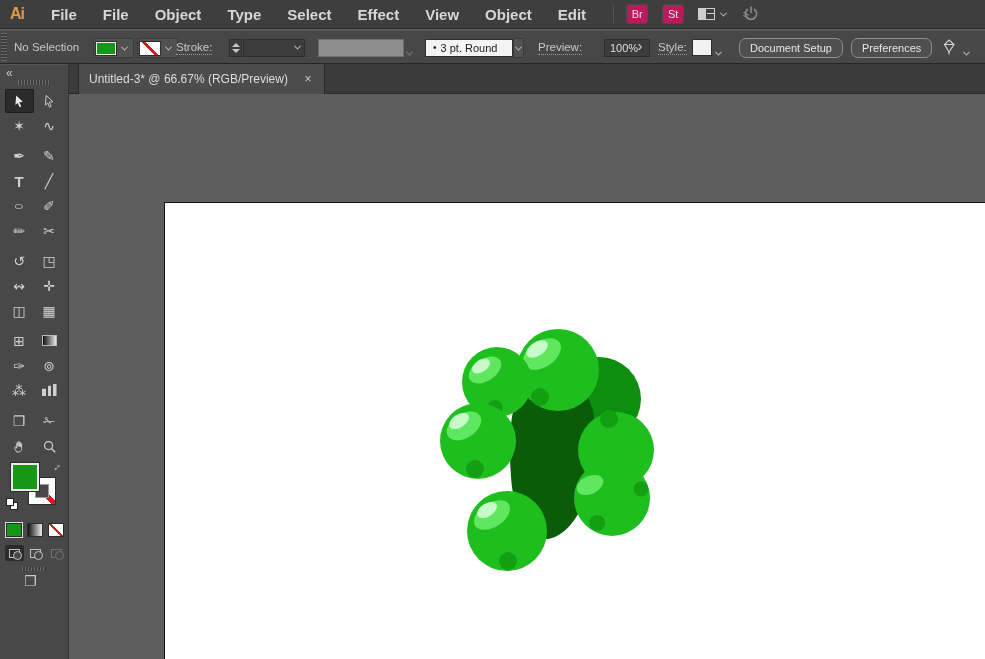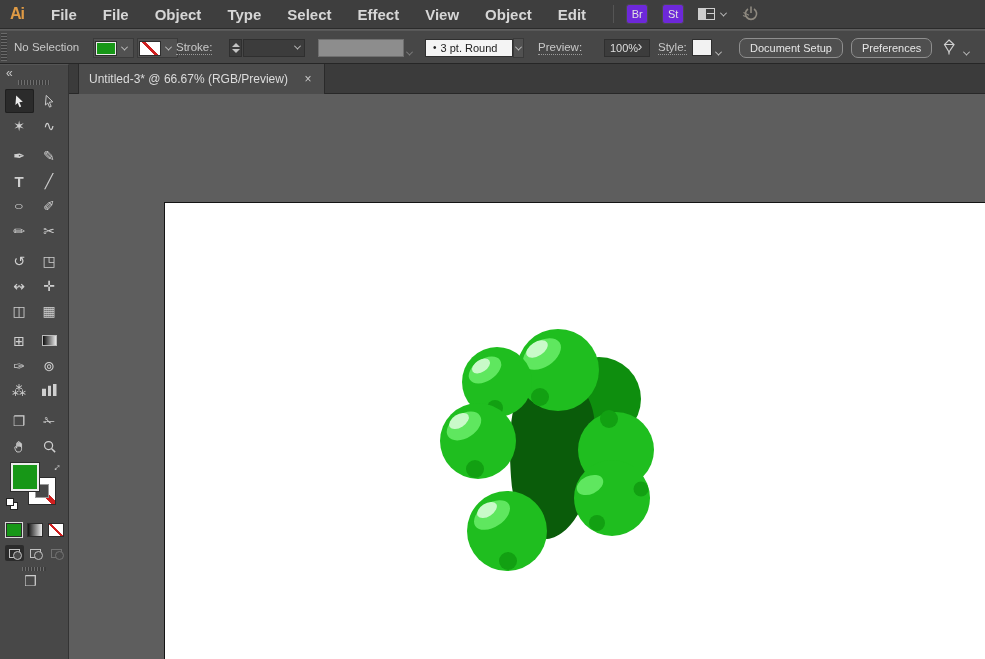--- a/index.html
+++ b/index.html
@@ -8,21 +8,21 @@
   .app { position:relative; width:985px; height:659px; }
 
   
   .menubar { position:absolute; left:0; top:0; width:985px; height:29px;
     background:#3e3e3e; border-bottom:1px solid #2b2b2b; display:flex; align-items:center; }
   .logo { color:#e09b45; font-weight:bold; font-size:16px; margin:0 14px 0 10px; letter-spacing:-1px; }
   .menu { display:flex; align-items:center; }
   .menu-item { color:#d6d6d6; font-size:15px; padding:0 13px; height:29px; line-height:29px; cursor:default;font-weight:bold; }
   .menubar-right { display:flex; align-items:center; margin-left:14px; }
   .mb-divider { width:1px; height:18px; background:#2e2e2e; border-right:1px solid #555; margin-right:12px; }
-  .sq-btn { width:22px; height:20px; background:#6d28d9; border:1px solid #4a4a4a; border-radius:3px;
+  .sq-btn { width:22px; height:20px; background:#be185d; border:1px solid #4a4a4a; border-radius:3px;
     color:#e2e2e2; font-size:11px; margin-right:14px; text-align:center; line-height:18px; }
   .arrange { display:flex; align-items:center; margin-right:16px; }
   .arrange-grid { display:inline-block; width:17px; height:12px; border:1px solid #cfcfcf;
     background:linear-gradient(#cfcfcf,#cfcfcf) 0 0/7px 10px no-repeat,
                linear-gradient(#cfcfcf,#cfcfcf) 8px 4px/7px 1px no-repeat; margin-right:6px; }
   .chev { display:inline-block; width:6px; height:6px; border-right:2px solid #c4c4c4;
     border-bottom:2px solid #c4c4c4; transform:rotate(45deg) translate(-1px,-1px); }
   .chev.small { width:5px; height:5px; border-width:1.5px; }
   .power-icon svg { display:block; }
 

